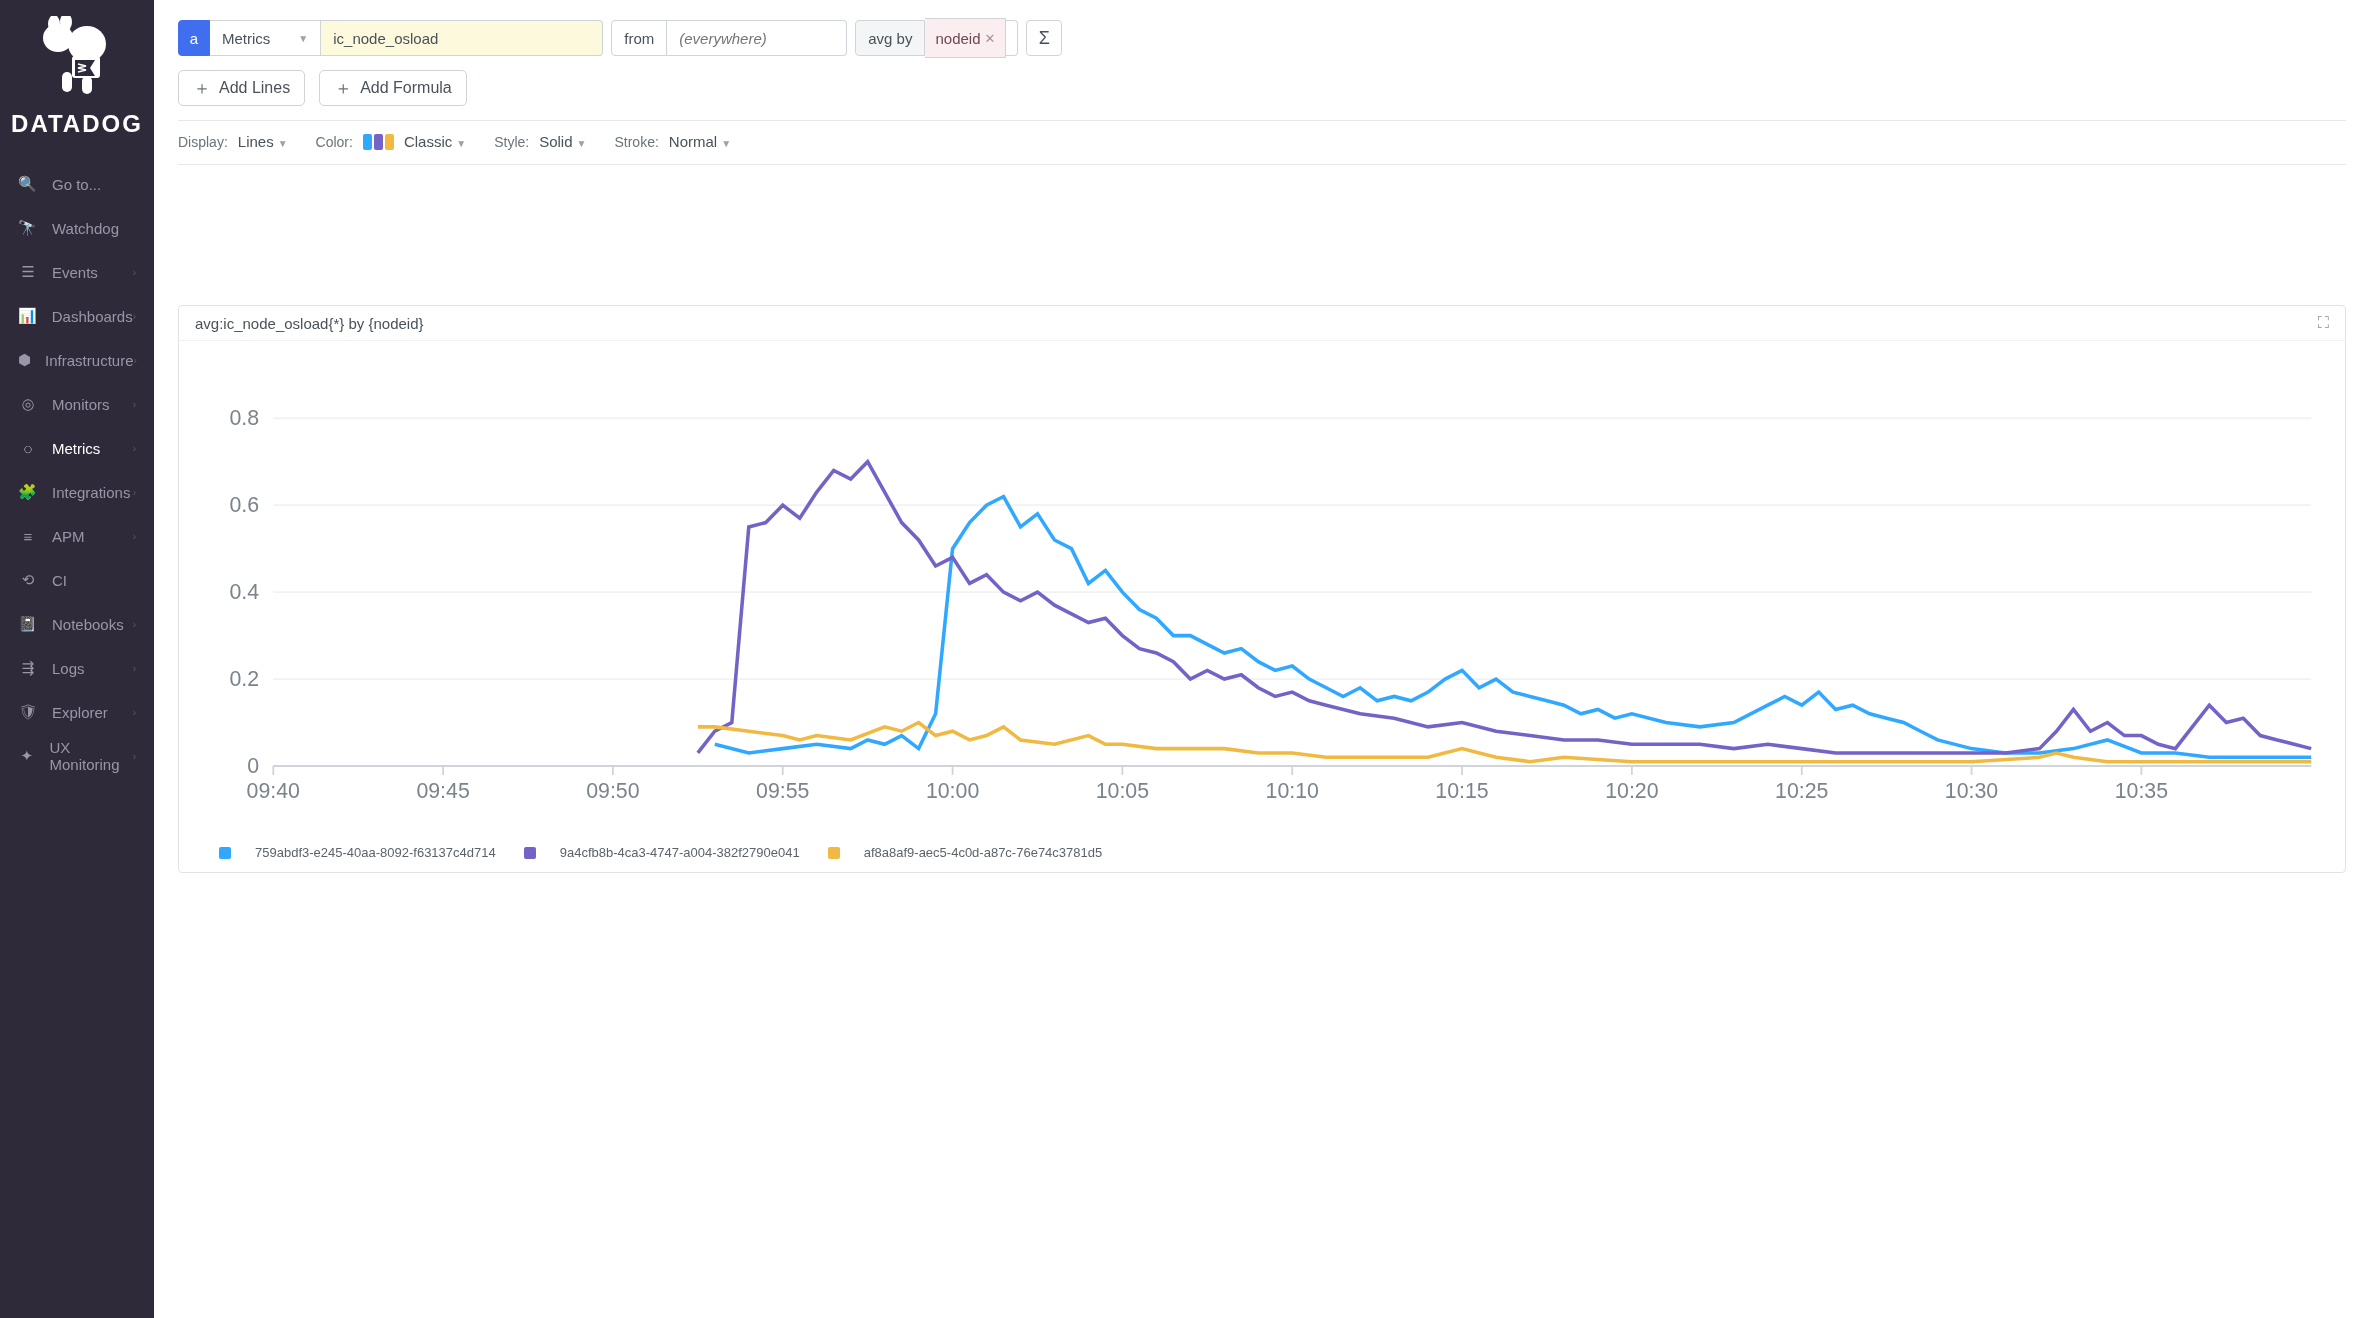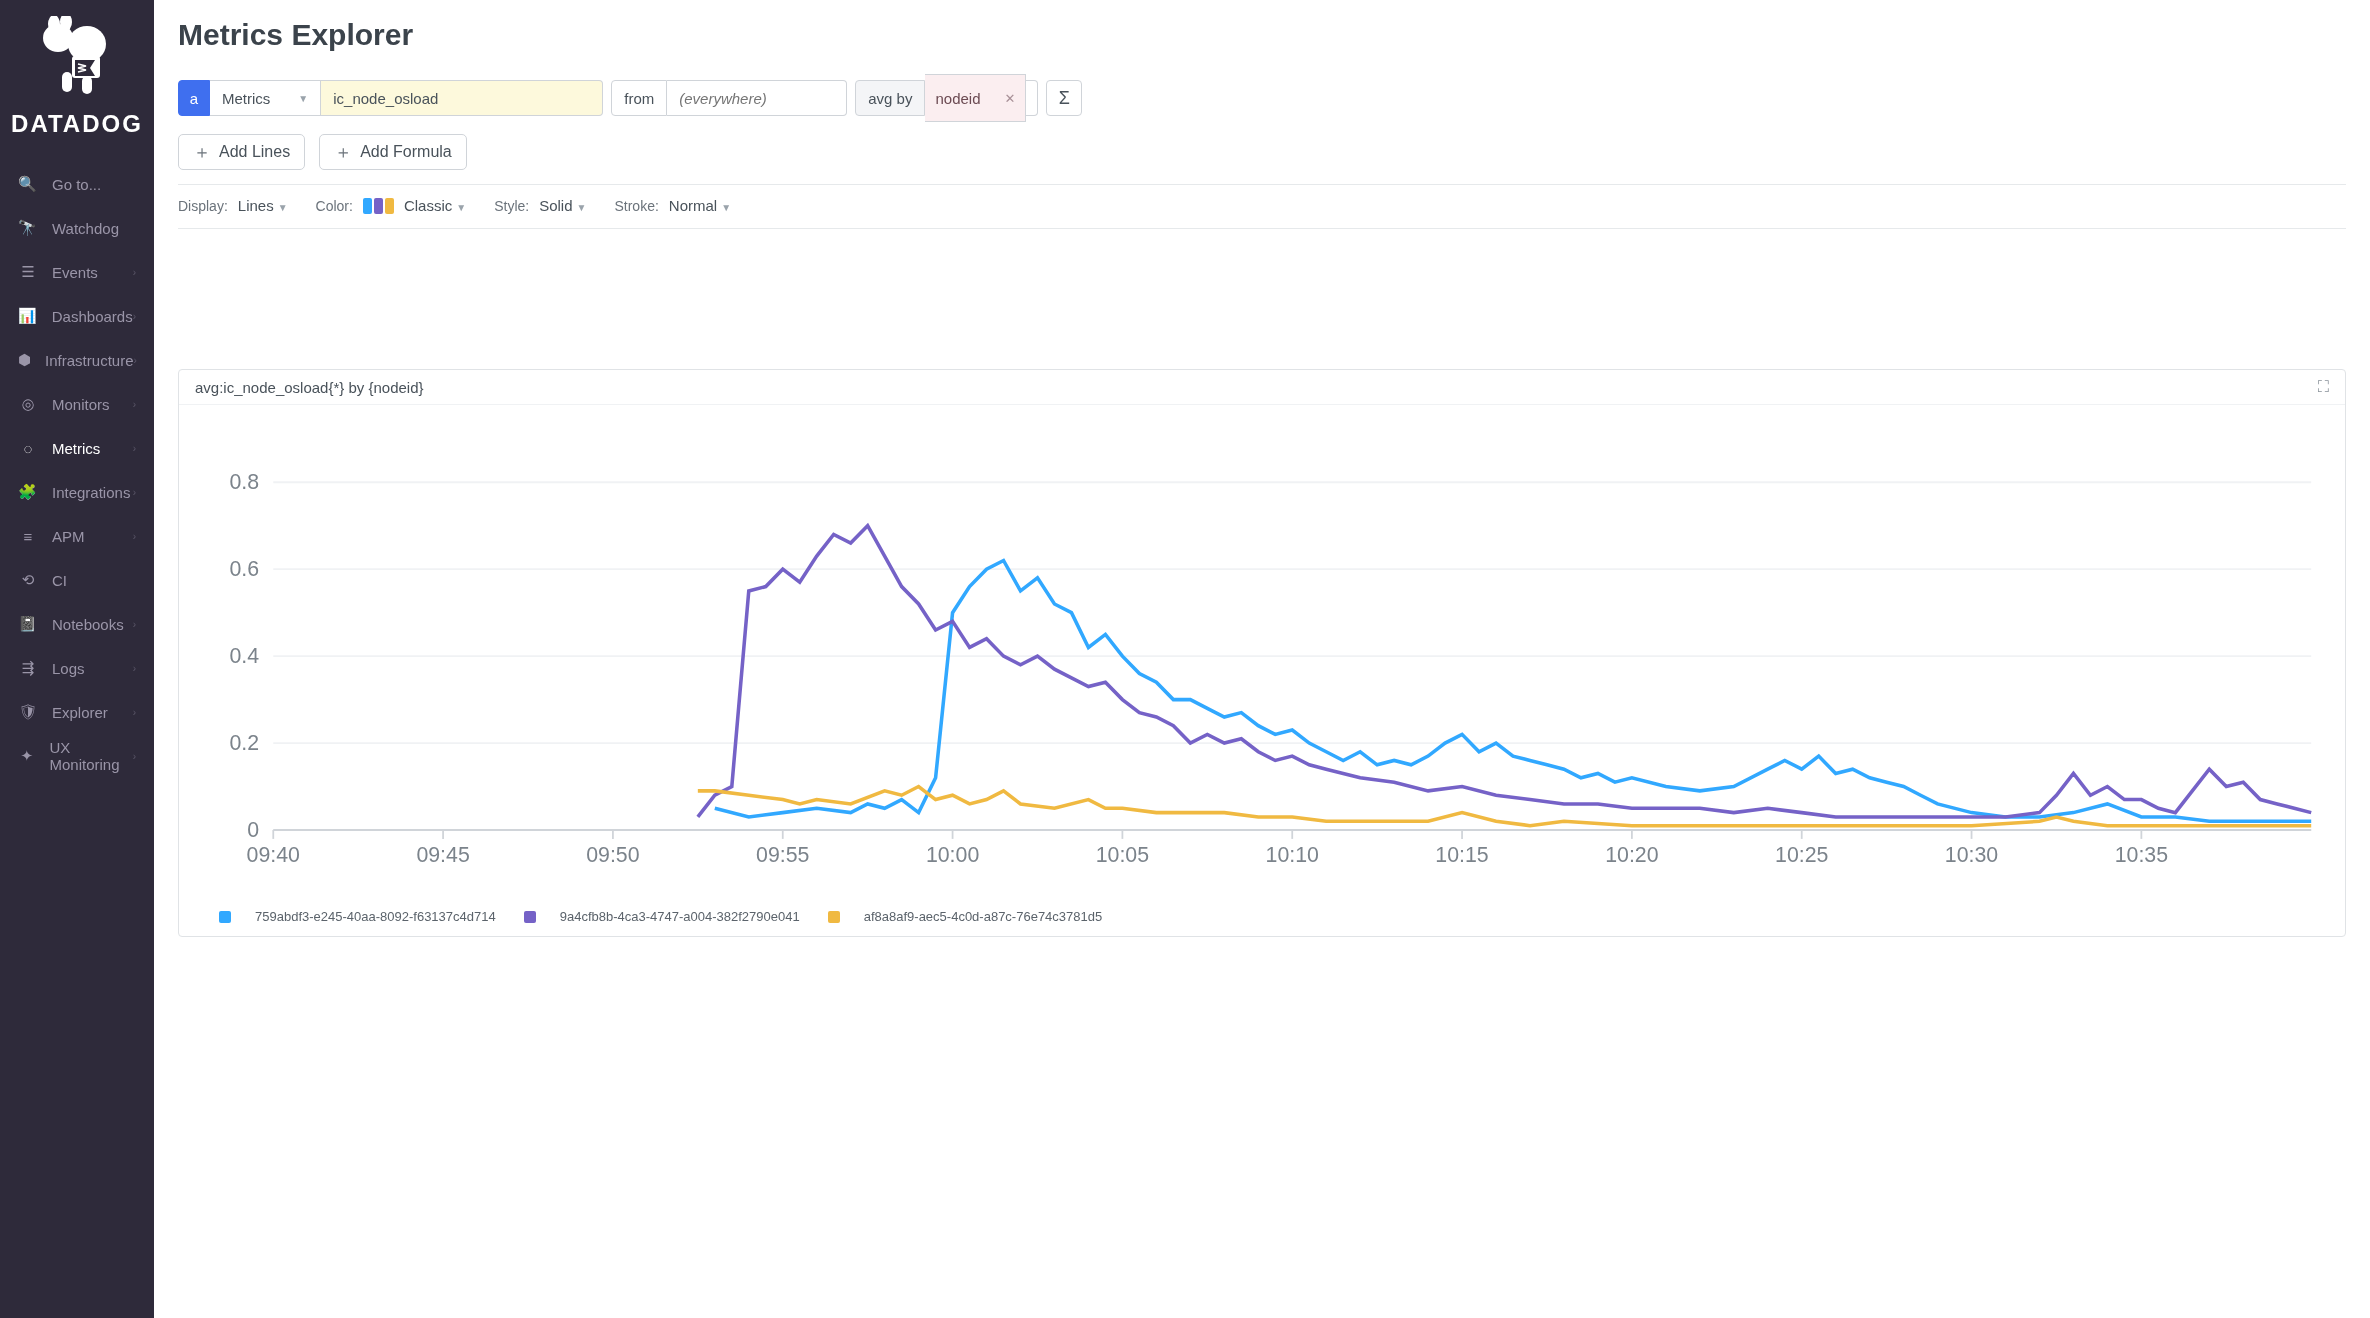--- a/index.html
+++ b/index.html
@@ -21,21 +21,21 @@
 
 
 .query-row { display: flex; align-items: center; gap: 0; margin-bottom: 12px; }
 .letter-box { width: 32px; height: 36px; background: #3f6fef; color: #fff; display: flex; align-items: center; justify-content: center; border-radius: 4px 0 0 4px; font-size: 15px; border: 1px solid #3f6fef; }
 .sel-box { height: 36px; border: 1px solid #d0d4d9; display: flex; align-items: center; padding: 0 12px; background: #fff; font-size: 15px; color: #49525a; }
 .sel-box.metrics-sel { border-left: none; border-radius: 0; gap: 28px; }
 .metric-input { height: 36px; border: 1px solid #d0d4d9; border-left: none; background: #fdf9dc; padding: 0 12px; font-size: 15px; color: #49525a; width: 282px; border-radius: 0 4px 4px 0; }
 .from-box { margin-left: 8px; border-radius: 4px 0 0 4px; }
 .scope-input { height: 36px; border: 1px solid #d0d4d9; border-left: none; background: #fff; padding: 0 12px; font-size: 15px; color: #9aa3ab; width: 180px; font-style: italic; border-radius: 0 4px 4px 0; }
 .avg-by { margin-left: 8px; border-radius: 4px 0 0 4px; background: #f4f5f7; padding: 0 12px; }
-.tag-chip { height: 48px; display: flex; align-items: center; background: #fbeef0; border: 1px solid #d0d4d9; border-left: none; padding: 0 10px; gap: 24px; color: #6b4a52; font-size: 15px; border-radius: 0; }
+.tag-chip { height: 40px; display: flex; align-items: center; background: #fbeef0; border: 1px solid #d0d4d9; border-left: none; padding: 0 10px; gap: 4px; color: #6b4a52; font-size: 15px; border-radius: 0; }
 .tag-chip .x { color: #a89097; cursor: pointer; font-size: 13px; }
 .chip-add { height: 36px; border: 1px solid #d0d4d9; border-left: none; width: 12px; border-radius: 0 4px 4px 0; }
 .sigma-btn { width: 36px; height: 36px; border: 1px solid #d0d4d9; border-radius: 4px; margin-left: 8px; display: flex; align-items: center; justify-content: center; font-size: 18px; color: #49525a; cursor: pointer; }
 
 
 .btn-row { display: flex; gap: 14px; margin-bottom: 14px; }
 .btn { height: 36px; border: 1px solid #d0d4d9; border-radius: 5px; background: #fff; display: inline-flex; align-items: center; padding: 0 14px; gap: 8px; font-size: 16px; color: #49525a; cursor: pointer; }
 .plus { font-size: 18px; color: #6b737b; }
 
 .hr { height: 1px; background: #e6e9eb; margin-bottom: 12px; }
@@ -153,21 +153,20 @@
         </div>
         <div class="side-item">
           <span class="icon">✦</span>
           <span>UX Monitoring</span>
           <span class="chev">›</span>
         </div>
       </div>
   </div>
 
   <div class="main">
-    <h1>Metrics Explorer</h1>
 
     <div class="query-row">
       <div class="letter-box">a</div>
       <div class="sel-box metrics-sel">
         <span>Metrics</span>
         <span class="mini-chev">▼</span>
       </div>
       <input class="metric-input" value="ic_node_osload" style="">
       <div class="sel-box from-box">from</div>
       <input class="scope-input" placeholder="(everywhere)" style="">

